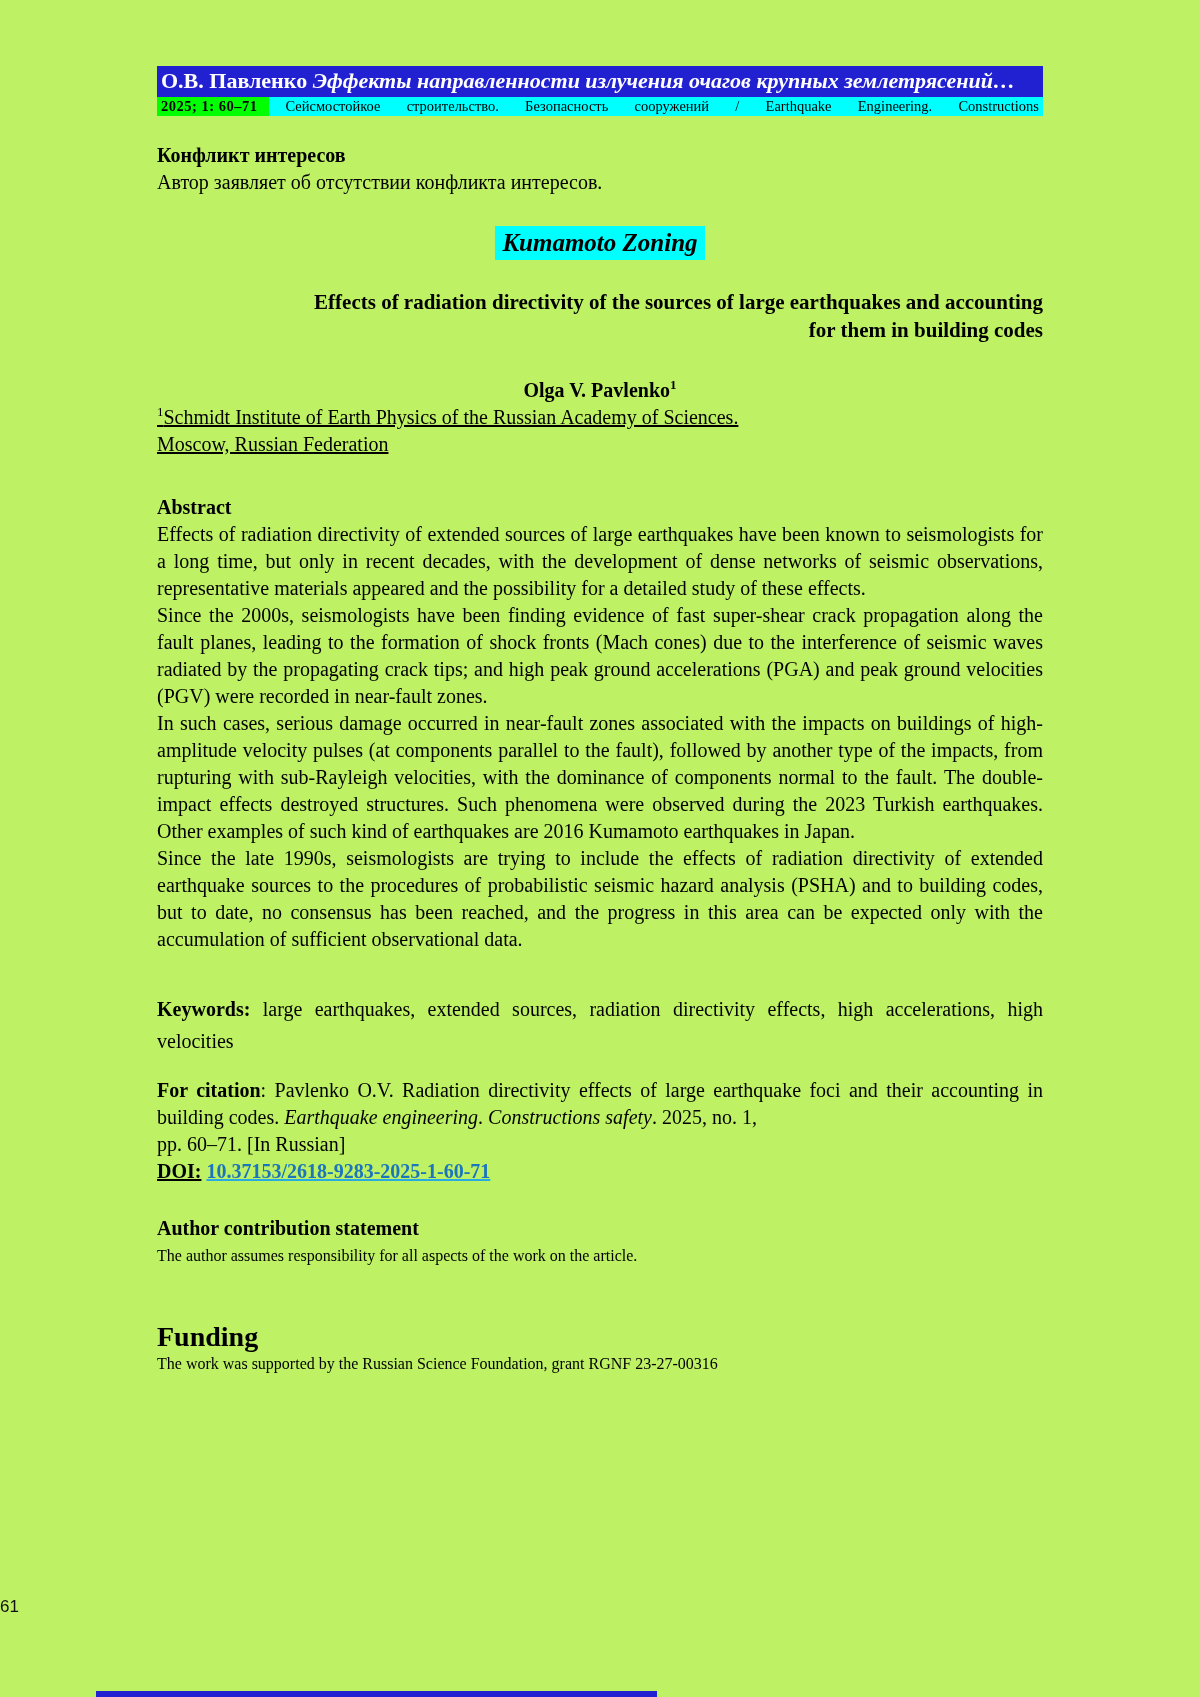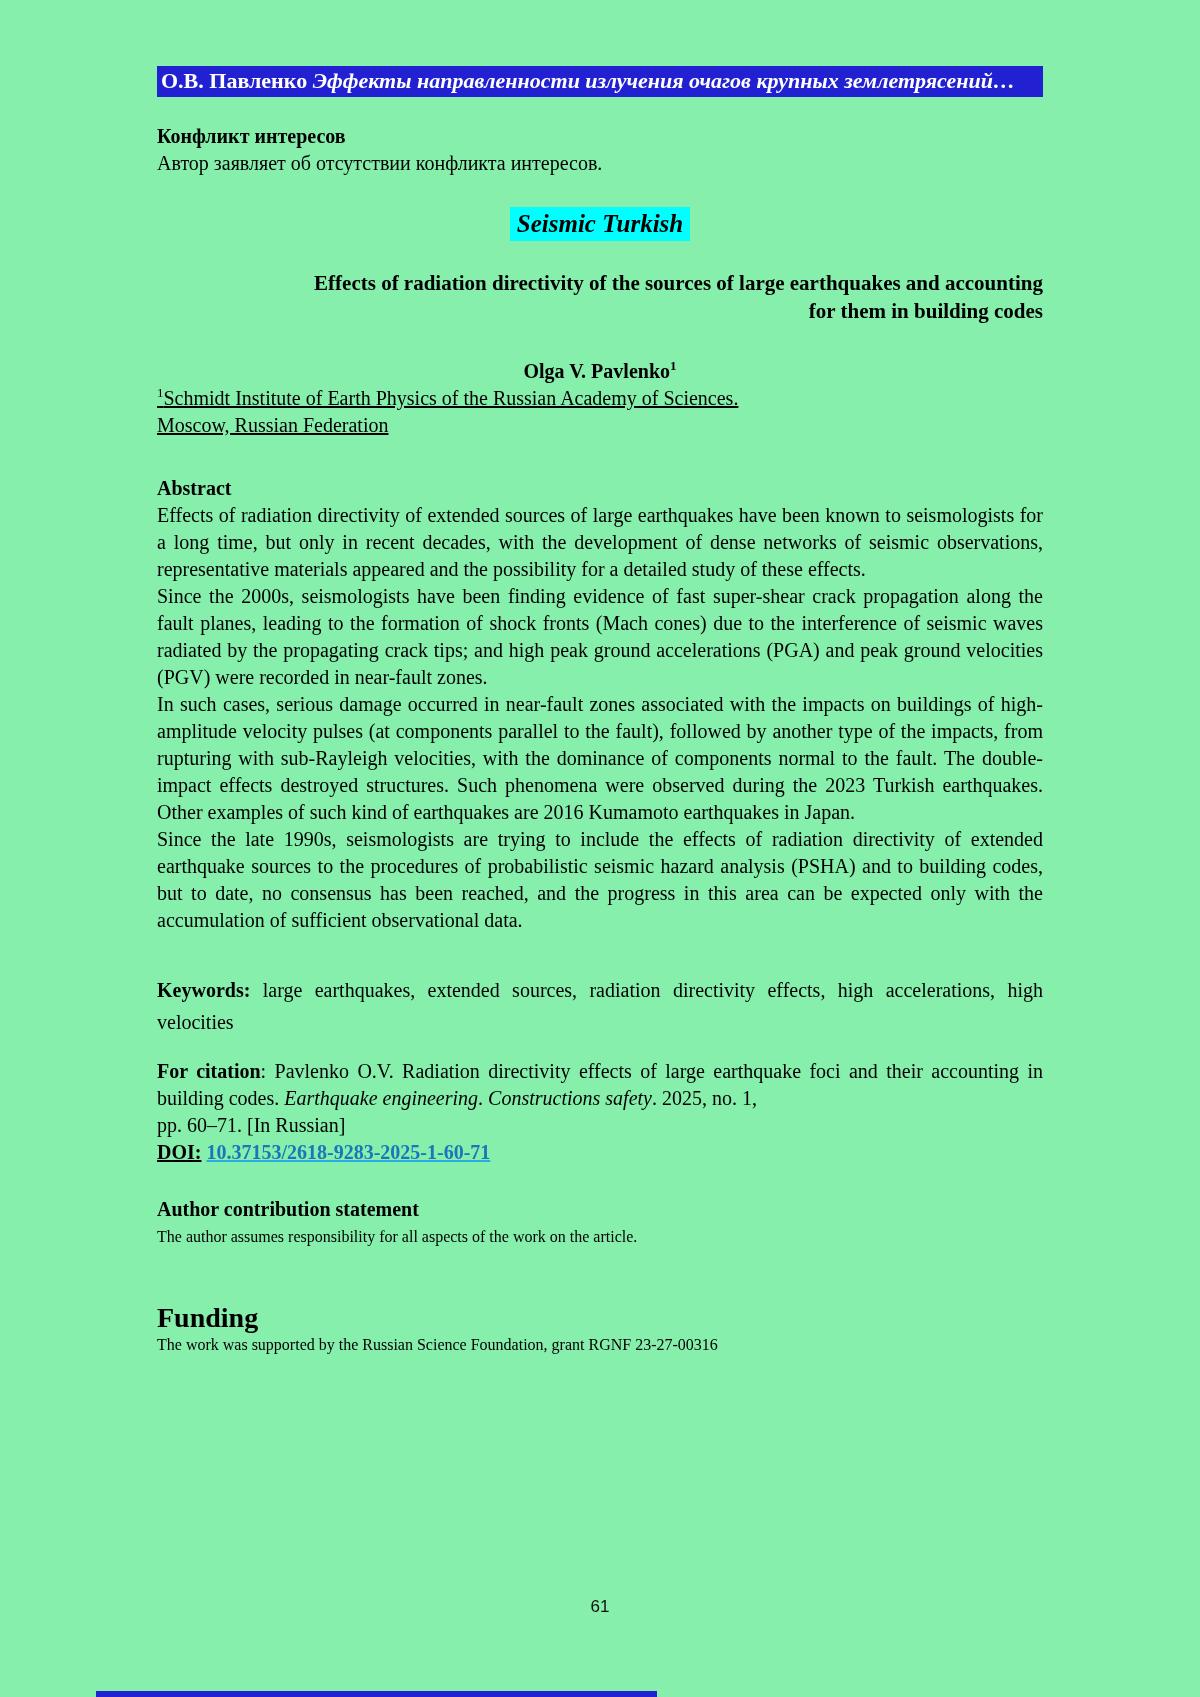--- a/index.html
+++ b/index.html
@@ -1,18 +1,18 @@
 <!DOCTYPE html>
 <html><head>
 <meta charset="utf-8">
 <style>
   html,body { margin:0; padding:0; }
   body { background:#ffffff; }
   .page {
-    position:relative; width:1200px; height:1697px; background:#86efac;
+    position:relative; width:1200px; height:1697px; background:#bef264;
     font-family:"Liberation Serif", serif; color:#000; overflow:hidden;
   }
   .column { position:absolute; left:157px; top:66px; width:886px; }
 
   
   .banner-line1 {
     background:#2121d1; color:#ffffff; font-weight:bold; font-size:22px;
     line-height:28px; padding:1px 6px 2px 4px; white-space:nowrap; overflow:hidden;
   }
   .banner-line1 .it { font-style:italic; }
@@ -58,42 +58,46 @@
   .doi-label { font-weight:bold; text-decoration:underline; }
   .doi-link {
     font-weight:bold; color:#1b75bc;
     text-decoration:underline; text-decoration-color:#29abe2; cursor:pointer;
   }
 
   .contribution-heading { margin-top:30px; font-weight:bold; font-size:20px; line-height:27px; }
   .funding-heading { margin-top:54px; font-weight:bold; font-size:28px; line-height:27px; }
 
   .page-number {
-    position:absolute; left:0; width:100%; top:1597px; text-align:center;
+    position:absolute; left:0; width:100%; top:1597px; text-align:left;
     font-family:"Liberation Sans", sans-serif; font-size:17px; color:#111;
   }
   .bottom-strip {
     position:absolute; left:96px; bottom:0; width:561px; height:6px; background:#2121d1;
   }
 </style>
 </head>
 <body>
 
 <div class="page">
   <div class="column">
 
     <div class="banner-line1">
       <span>О.В. Павленко </span><span class="it">Эффекты направленности излучения очагов крупных землетрясений…</span>
     </div>
+    <div class="banner-line2">
+      <span class="issue-badge">2025;  1:  60–71</span>
+      <span class="journal-name">Сейсмостойкое строительство. Безопасность сооружений / Earthquake Engineering. Constructions</span>
+    </div>
 
     <div class="conflict-heading">Конфликт интересов</div>
     <div class="conflict-body">Автор заявляет об отсутствии конфликта интересов.</div>
 
     <div class="seismic-zoning-row">
-      <span class="seismic-zoning">Seismic Turkish</span>
+      <span class="seismic-zoning">Kumamoto Zoning</span>
     </div>
 
     <div class="article-title">
       <span style="display:block">Effects of radiation directivity of the sources of large earthquakes and accounting</span>
       <span style="display:block">for them in building codes</span>
     </div>
 
     <div class="author-line">
       <span>Olga V. Pavlenko</span><sup>1</sup>
     </div>

